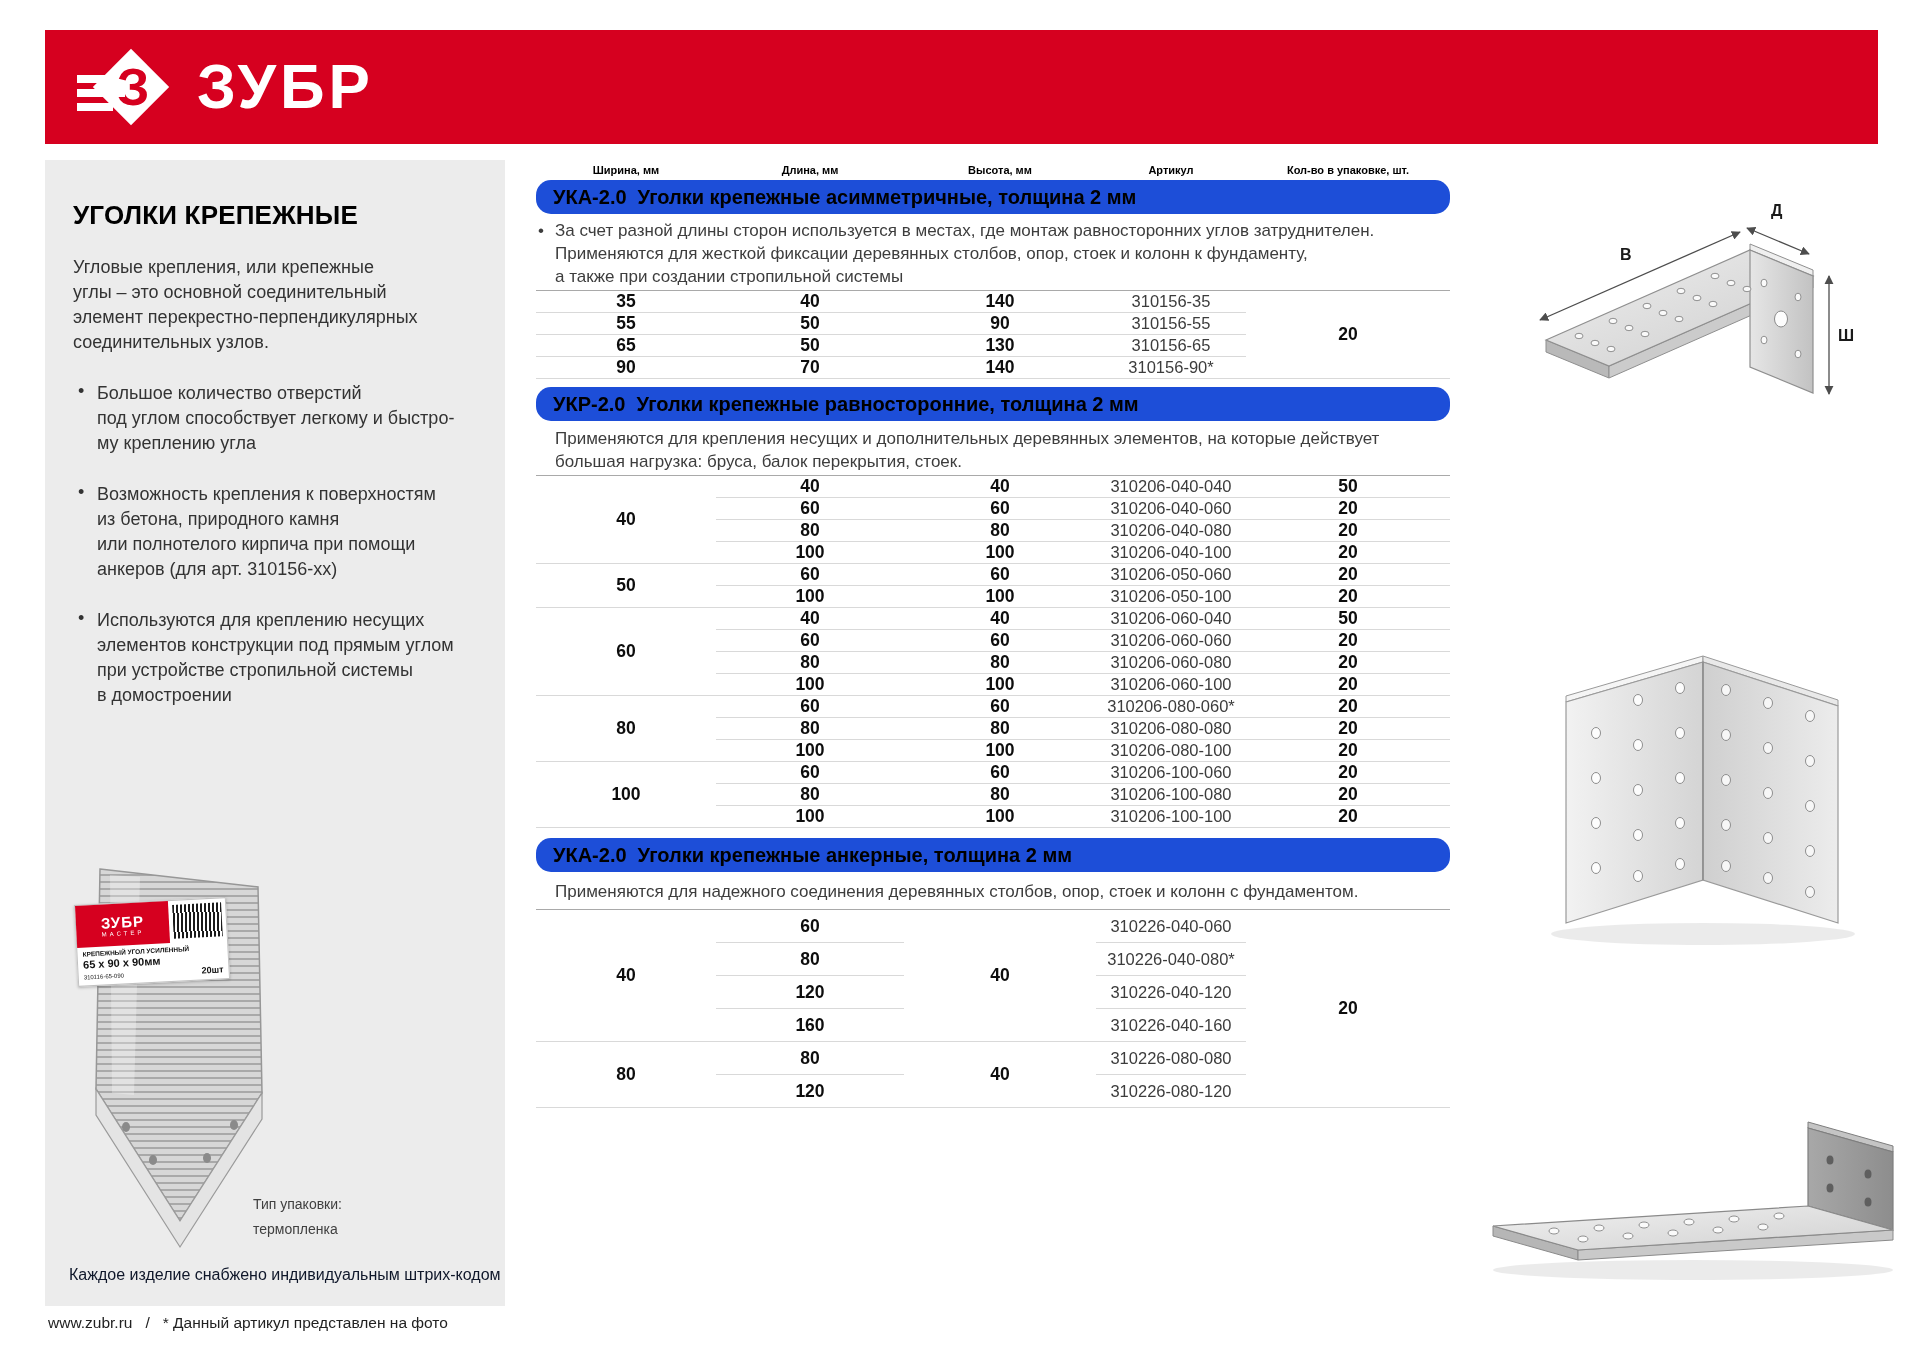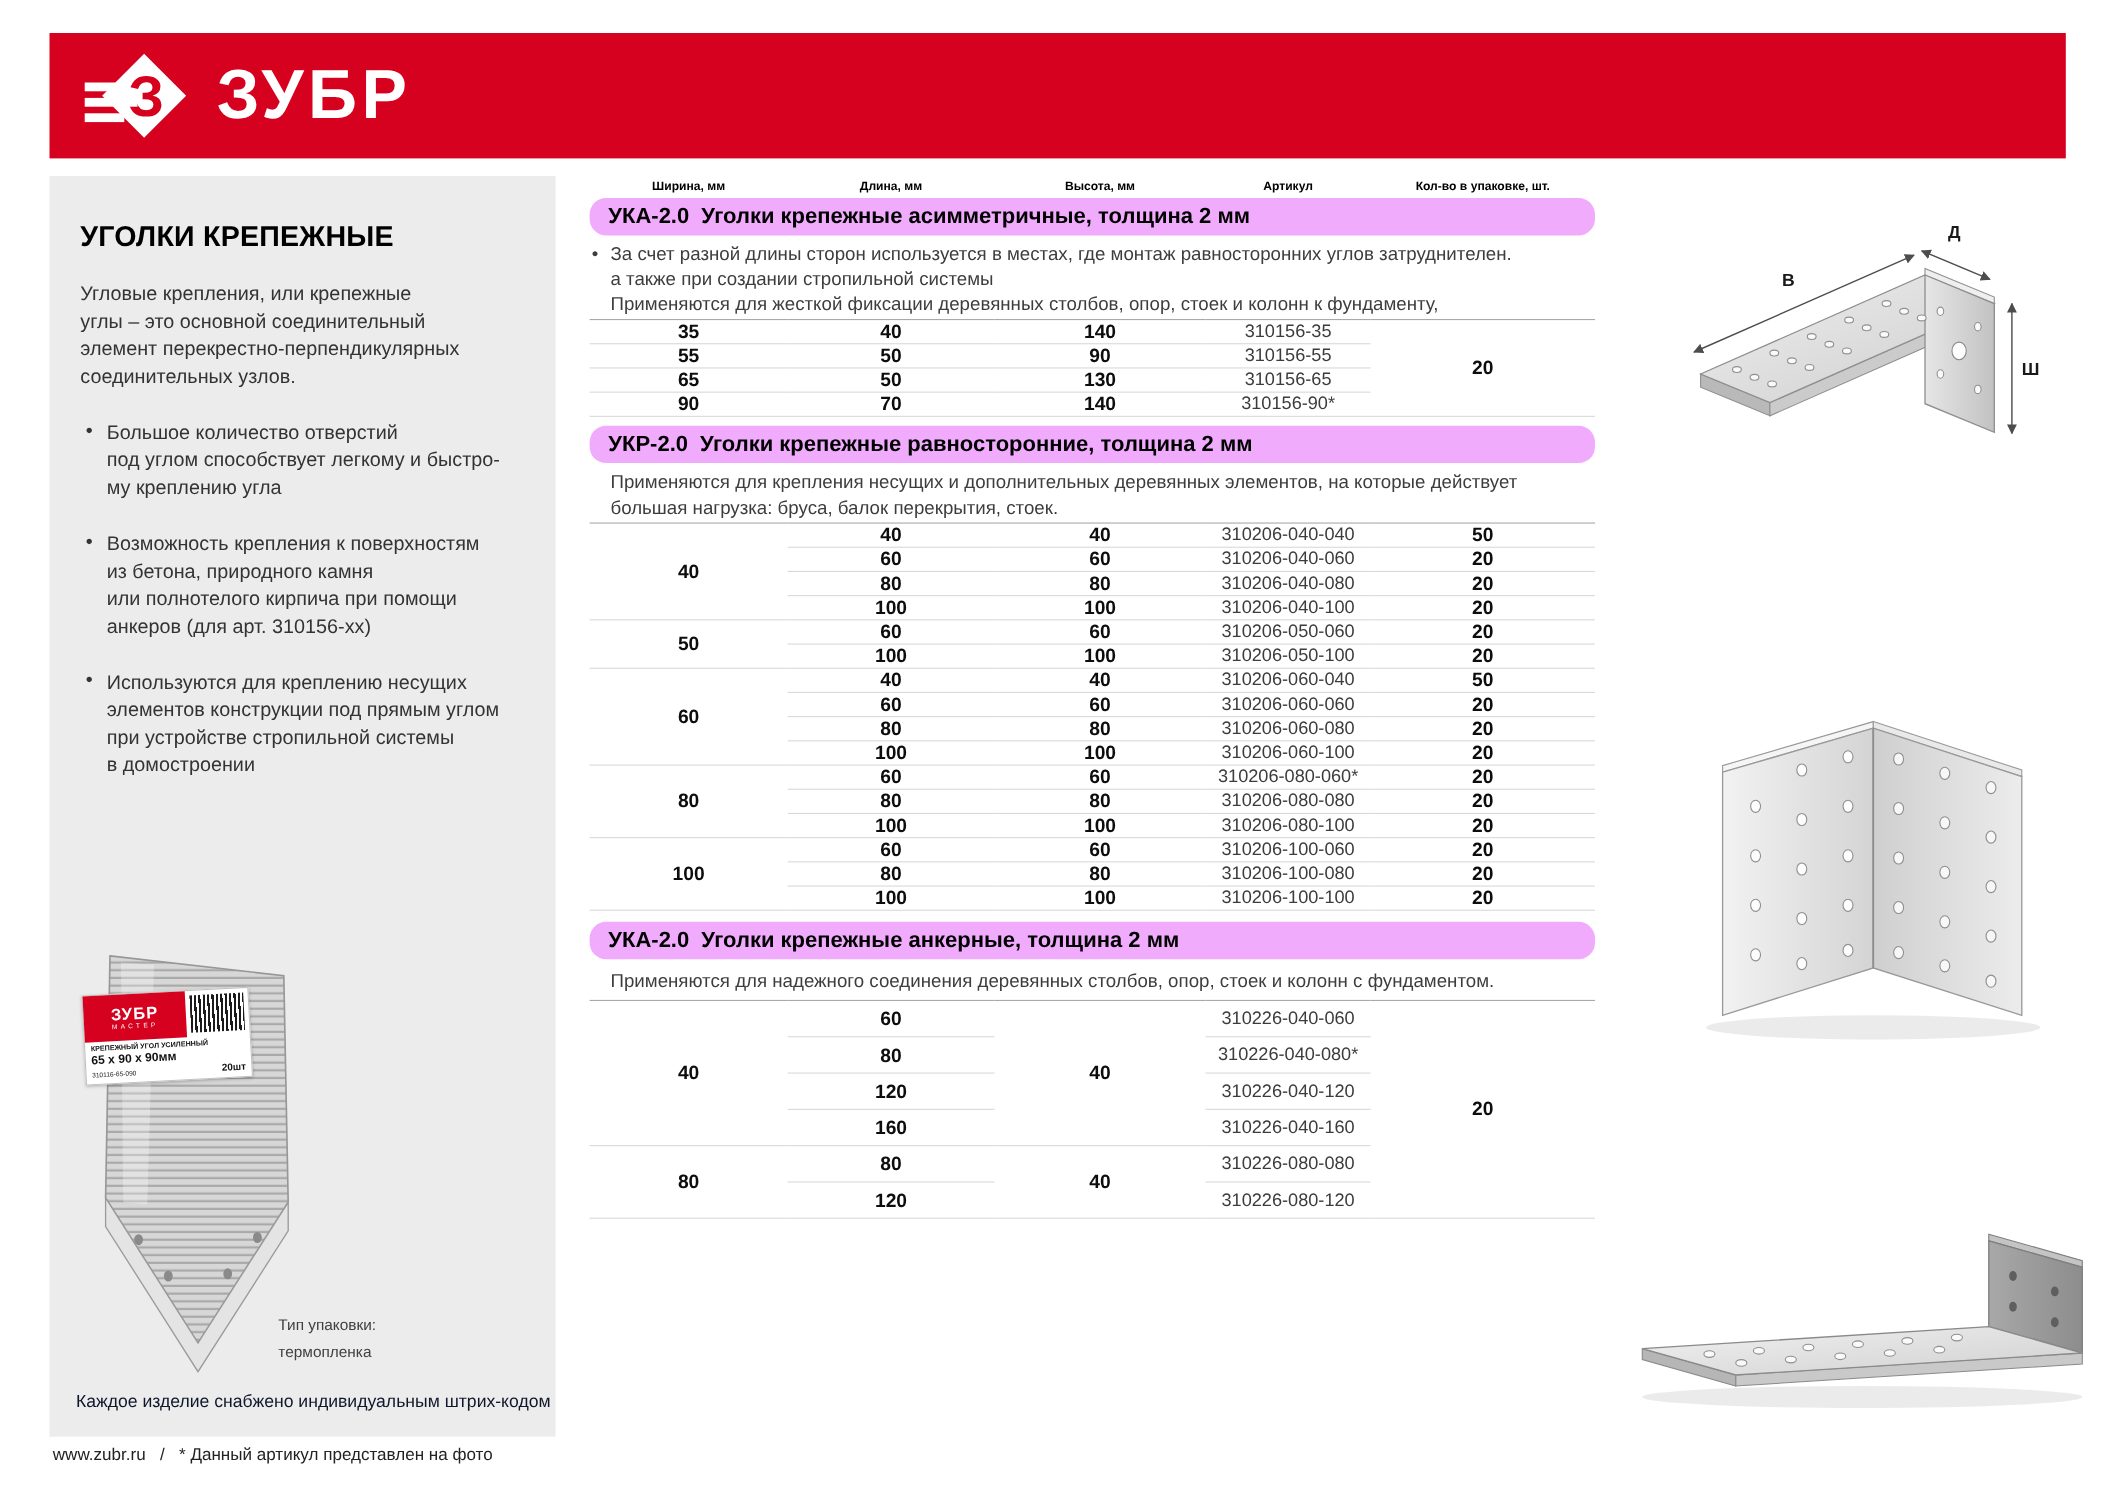--- a/index.html
+++ b/index.html
@@ -36,21 +36,21 @@
   .sb-pack .line { font-size:14px; line-height:25px; color:#404040; }
   .sb-note { position:absolute; left:24px; top:1106px; font-size:16px; color:#0f172a; white-space:nowrap; }
 
   
   .footer { position:absolute; left:48px; top:1314px; display:flex; gap:13px; align-items:baseline; font-size:15.5px; color:#222; }
 
   
   .main { position:absolute; left:536px; top:160px; width:914px; }
   .col-headers { display:grid; grid-template-columns:180px 188px 192px 150px 204px; padding-top:4px; }
   .col-h { text-align:center; font-size:11px; font-weight:bold; white-space:nowrap; color:#000; }
-  .band { height:34px; background:#f0abfc; line-height:34px; padding-left:17px; font-size:20px; font-weight:bold; color:#000; white-space:nowrap;border-radius:15px; }
+  .band { height:34px; background:#1d4ed8; line-height:34px; padding-left:17px; font-size:20px; font-weight:bold; color:#000; white-space:nowrap;border-radius:15px; }
   .band-code { margin-right:11px; }
   .s-bullet { position:relative; padding-left:19px; font-size:17px; line-height:22px; color:#3d3d3d; margin-top:6px; white-space:nowrap; }
   .s-bullet::before { content:"•"; position:absolute; left:2px; color:#3d3d3d; }
   .desc { padding-left:19px; font-size:17px; line-height:23px; color:#3d3d3d; }
   .desc .line { white-space:nowrap; }
   .m1 { margin-top:4px; } .m2 { margin-top:2px; } .m3 { margin-top:8px; } .m4 { margin-top:10px; } .m5 { margin-top:6px; }
 
   table.ptable { border-collapse:collapse; table-layout:fixed; width:914px; border-top:1px solid #a9a9a9; }
   table.ptable td { border-bottom:1px solid #d9d9d9; text-align:center; vertical-align:middle; padding:0; }
   table.t1 td, table.t2 td { height:22px; }
@@ -159,22 +159,22 @@
     <div class="col-h">Высота, мм</div>
     <div class="col-h">Артикул</div>
     <div class="col-h">Кол-во в упаковке, шт.</div>
   </div>
 
   <div class="band m1">
     <span class="band-code">УКА-2.0</span><span>Уголки крепежные асимметричные, толщина 2 мм</span>
   </div>
   <div class="s-bullet">За счет разной длины сторон используется в местах, где монтаж равносторонних углов затруднителен.</div>
   <div class="desc">
+    <div class="line">Применяются для жесткой фиксации деревянных столбов, опор, стоек и колонн к фундаменту,</div>
     <div class="line">а также при создании стропильной системы</div>
-    <div class="line">Применяются для жесткой фиксации деревянных столбов, опор, стоек и колонн к фундаменту,</div>
   </div>
   <table class="ptable t1 m2">
     <colgroup>
         <col style="width:180px">
         <col style="width:188px">
         <col style="width:192px">
         <col style="width:150px">
         <col style="width:204px">
       </colgroup>
     <tbody>

